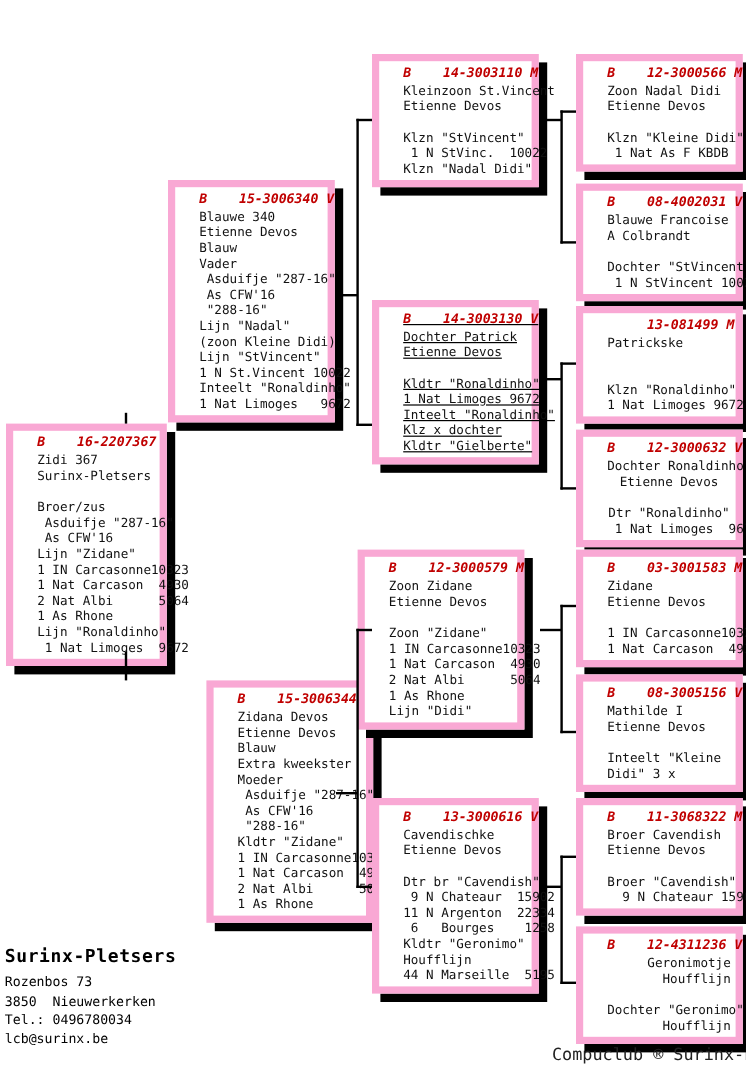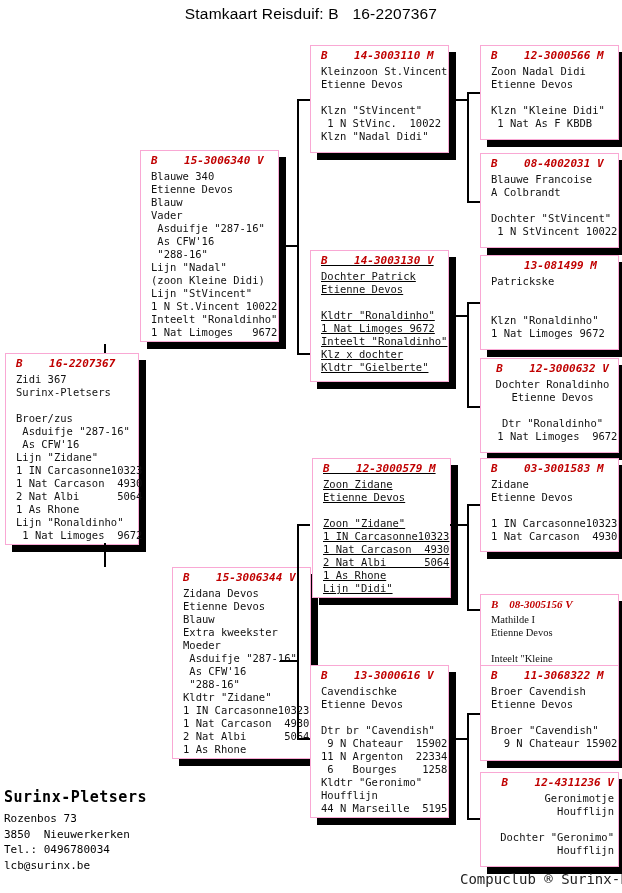--- a/index.html
+++ b/index.html
@@ -6,61 +6,60 @@
   .page {
     position:relative; width:622px; height:893px; background:#fff;
     font-family:"DejaVu Sans Mono", monospace; overflow:hidden;
   }
   .title {
     position:absolute; top:5px; left:0; width:100%; text-align:center;
     font-family:"Liberation Sans", sans-serif; font-size:15.5px; color:#000;
     white-space:pre; letter-spacing:0.2px;
   }
   .box {
-    position:absolute; background:#fff; border:1px solid #f9a8d4;
-    box-shadow:7px 7px 0 #000; padding:3px 4px 2px 10px; box-sizing:border-box;
+    position:absolute; background:#fff; border:6px solid #f9a8d4;
+    box-shadow:7px 7px 0 #000; padding:3px 4px 2px 20px; box-sizing:border-box;
   }
   .box-header {
     font-size:11px; font-weight:bold; font-style:italic; color:#c00000;
     white-space:pre; margin-bottom:3px;
   }
   .box-body {
     font-size:10.5px; line-height:13px; color:#111; white-space:pre;
   }
   
   .b0  { left:5px;   top:353px; width:134px; min-height:190px; }
   .b1  { left:140px; top:150px; width:139px; min-height:190px; }
   .b2  { left:140px; top:567px; width:139px; min-height:190px;margin-left:32px; }
   .b3  { left:310px; top:45px;  width:139px; min-height:108px; }
   .b4  { left:310px; top:250px; width:139px; min-height:132px;text-decoration:underline; }
-  .b5  { left:312px; top:458px; width:139px; min-height:134px;text-decoration:underline; }
+  .b5  { left:298px; top:458px; width:139px; min-height:134px; }
   .b6  { left:310px; top:665px; width:139px; min-height:146px; }
   .b7  { left:480px; top:45px;  width:139px; min-height:95px; }
   .b8  { left:480px; top:153px; width:139px; min-height:95px; }
   .b9  { left:480px; top:255px; width:139px; min-height:95px; }
   .b10 { left:480px; top:358px; width:139px; min-height:95px;text-align:center; }
   .b11 { left:480px; top:458px; width:139px; min-height:94px; }
-  .b12 { left:480px; top:594px; width:139px; min-height:95px;font-family:Liberation Serif, serif; }
+  .b12 { left:480px; top:562px; width:139px; min-height:95px; }
   .b13 { left:480px; top:665px; width:139px; min-height:96px; }
   .b14 { left:480px; top:772px; width:139px; min-height:95px;text-align:right; }
   .cl { position:absolute; background:#000; }
   .owner { position:absolute; left:4px; top:788px; color:#000; }
   .owner-name { font-size:15px; font-weight:bold; letter-spacing:0.5px; margin-bottom:5px; }
   .owner-line { font-size:11px; line-height:15.5px; white-space:pre; }
   .credit {
     position:absolute; left:460px; top:871px; width:158px; text-align:center;
     font-size:14px; color:#222; white-space:pre;
   }
 </style>
 </head>
 <body>
 
 <div class="page">
 
-  <div class="title">Stamkaart Reisduif: B   16-2207367</div>
 
   <div class="box b0">
     <div class="box-header">B    16-2207367</div>
     <div class="box-body">Zidi 367
 Surinx-Pletsers
 
 Broer/zus
  Asduifje "287-16"
  As CFW'16
 Lijn "Zidane"

